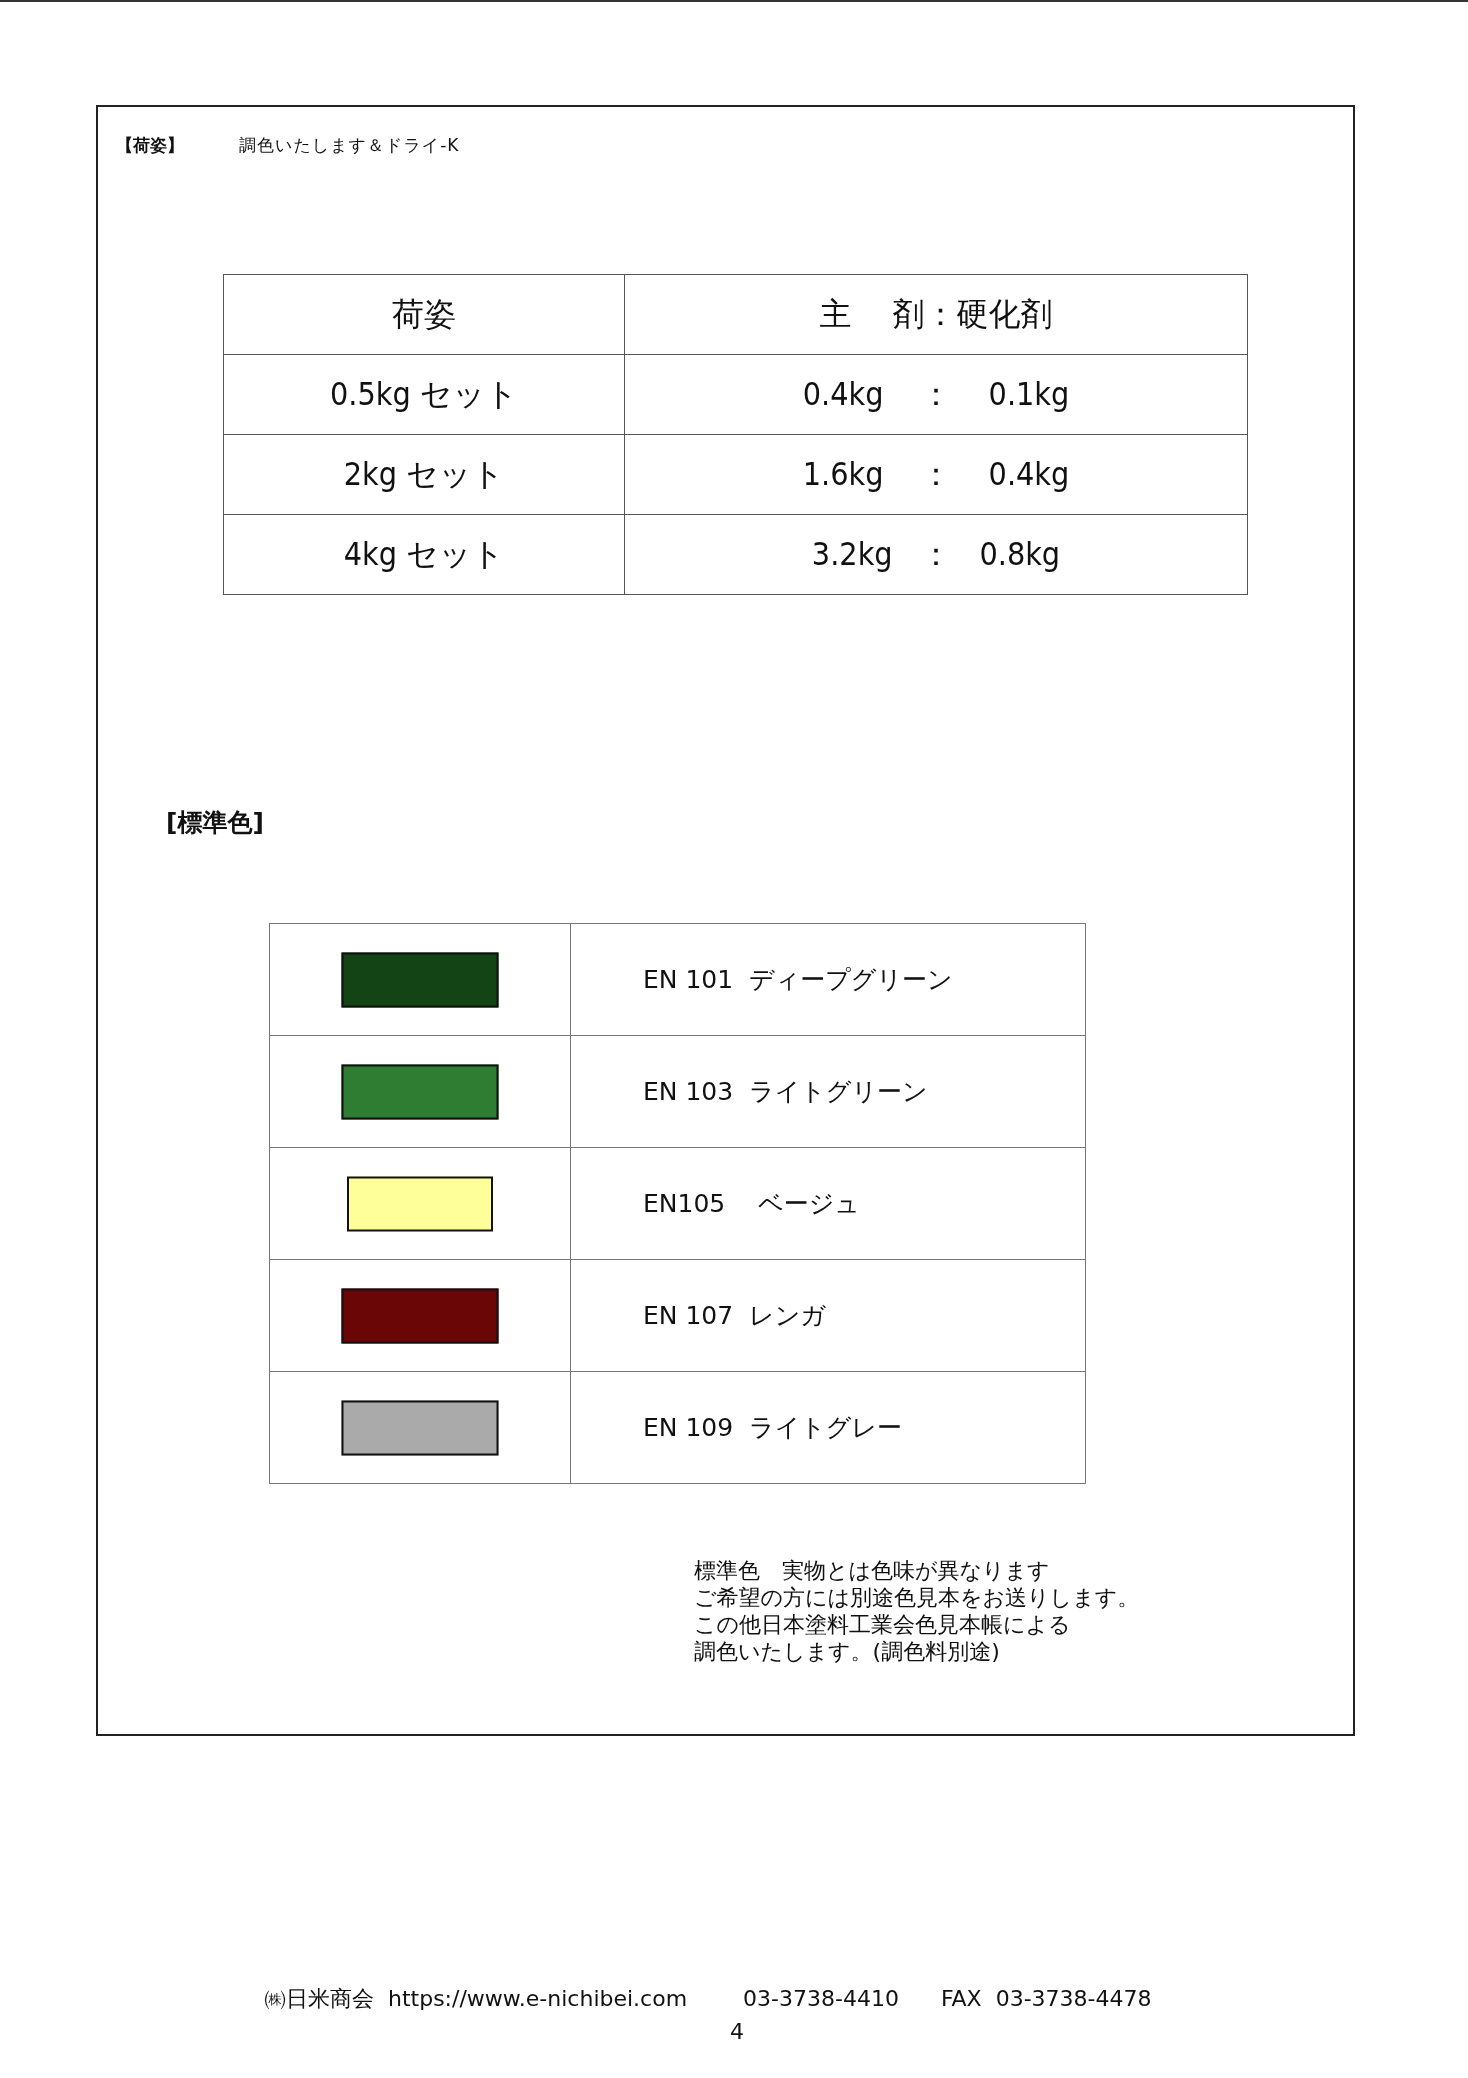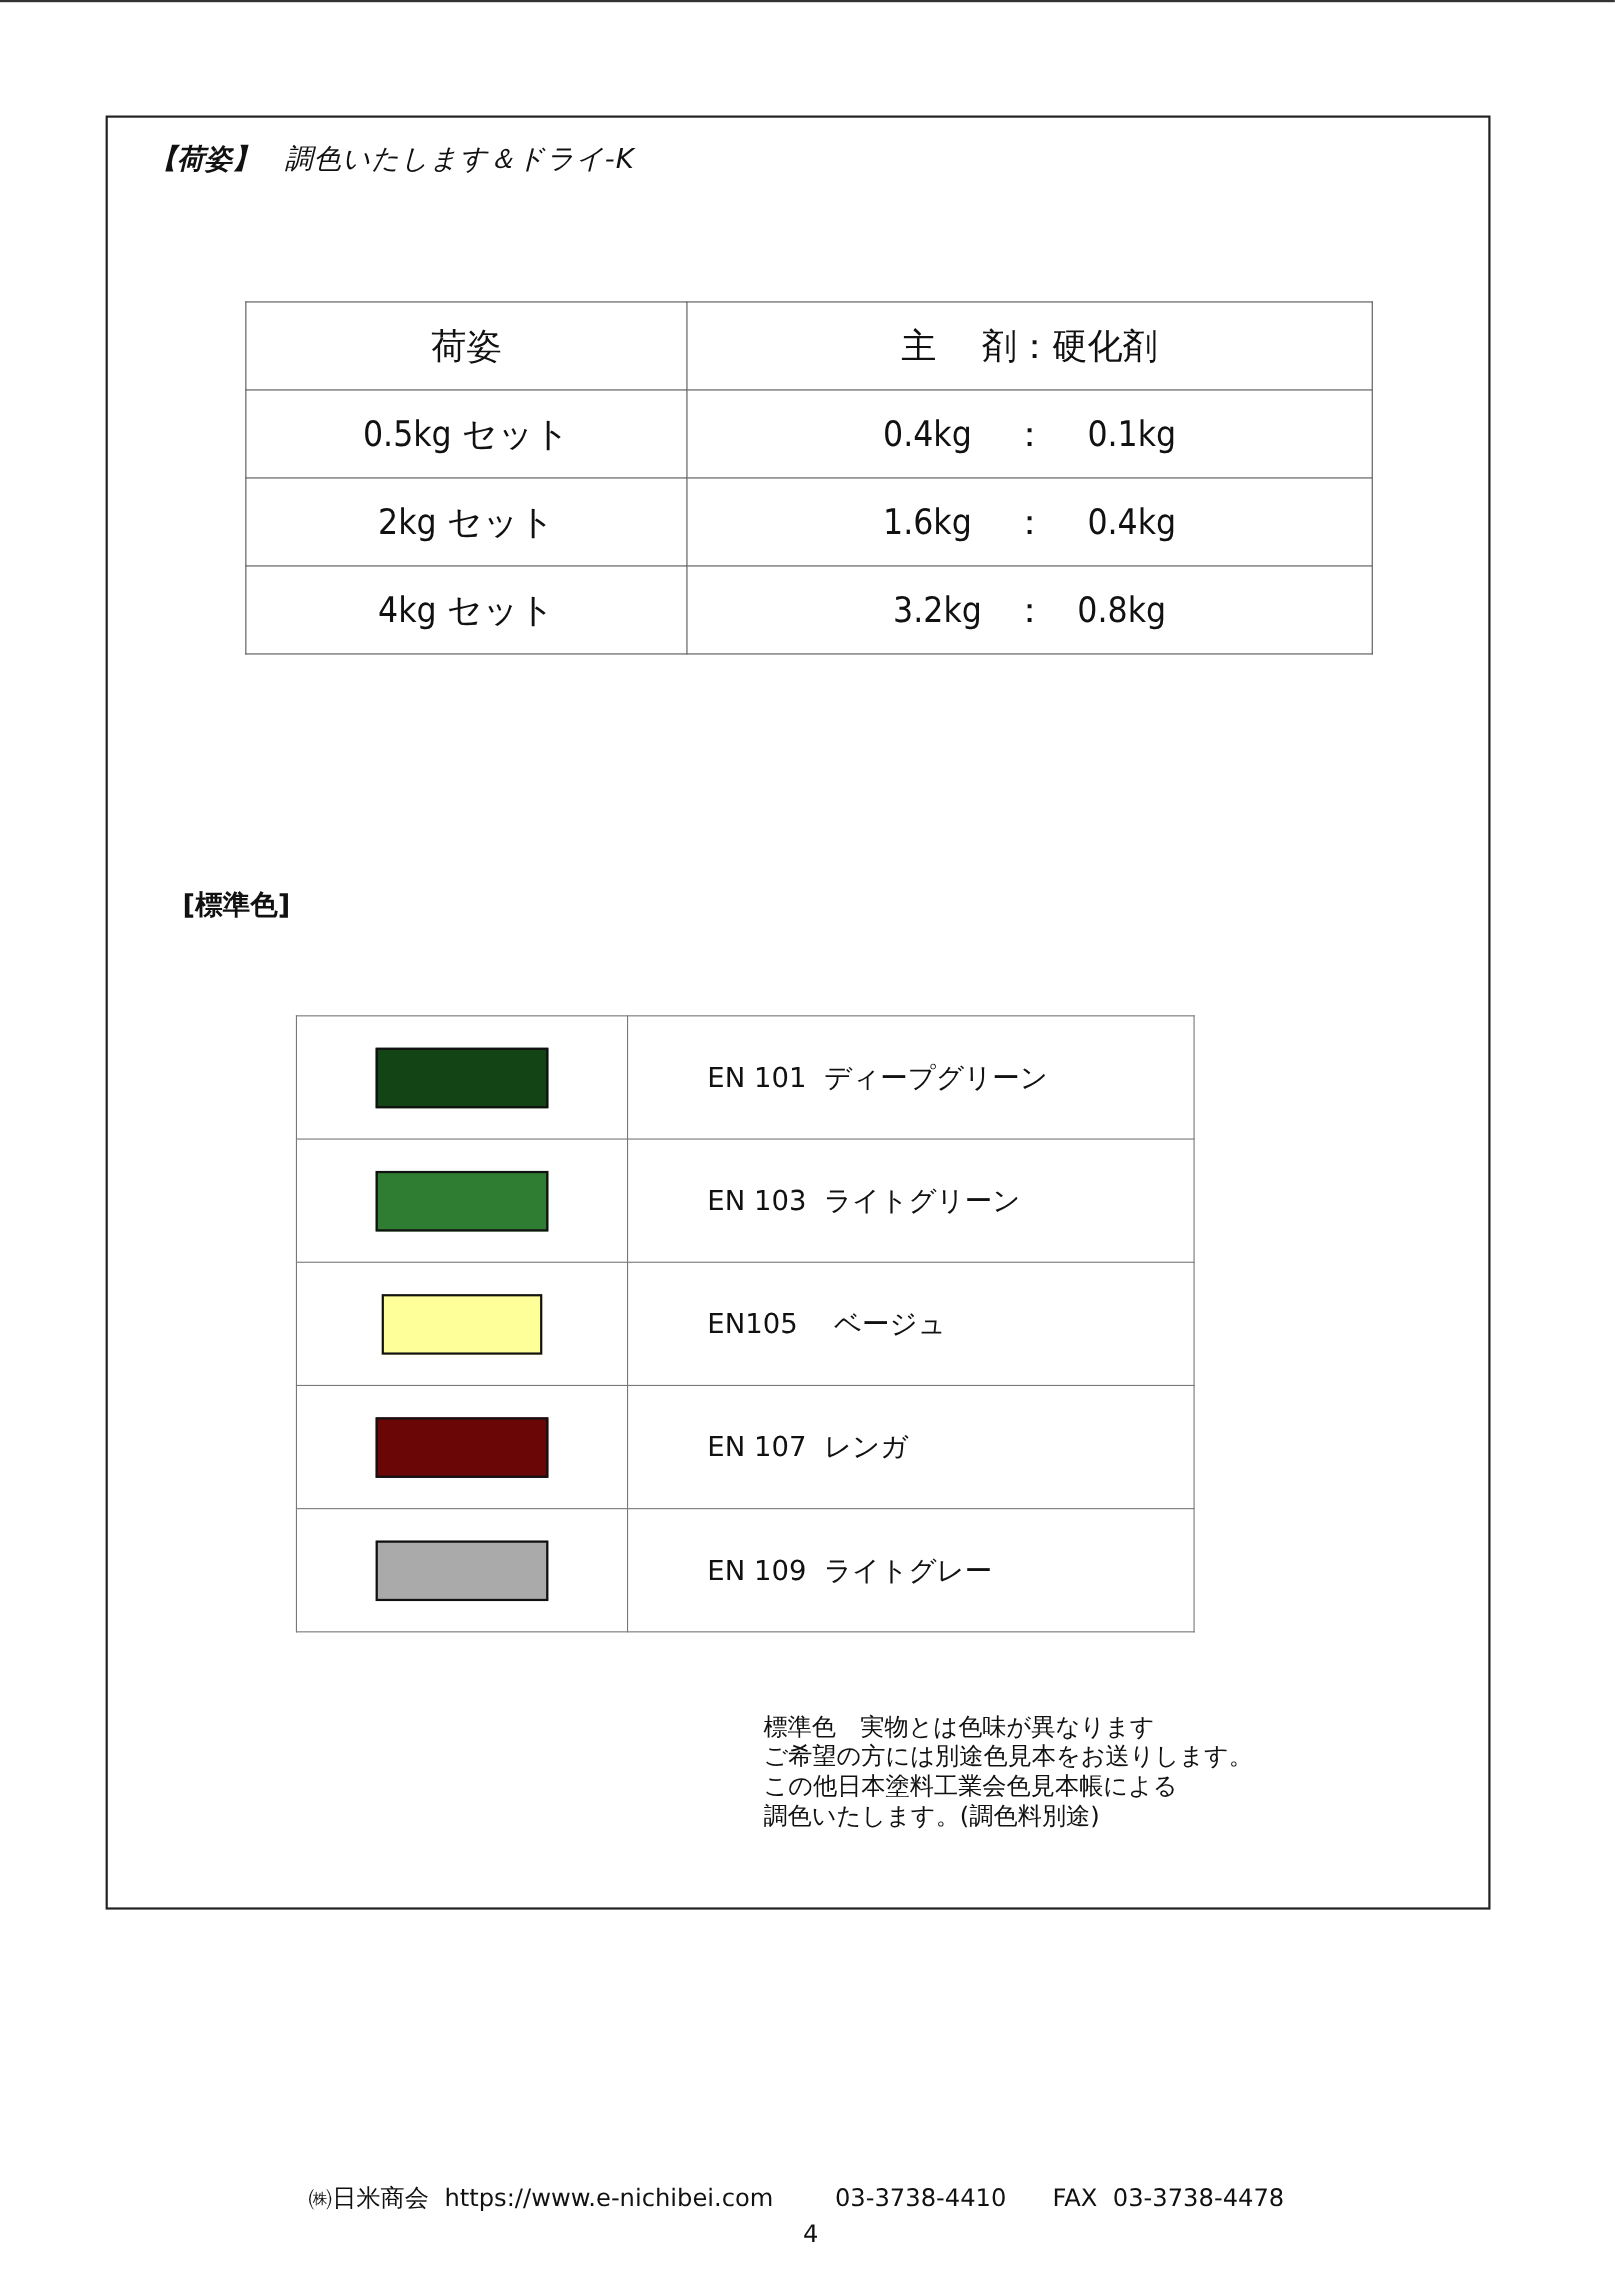--- a/index.html
+++ b/index.html
@@ -5,21 +5,21 @@
   html, body { margin: 0; padding: 0; background: #ffffff; }
   body {
     width: 1468px; height: 2078px; position: relative; overflow: hidden;
     font-family: "DejaVu Sans", "Liberation Sans", sans-serif; color: #111;
   }
   .top-rule { position: absolute; left: 0; top: 0; width: 1468px; height: 2px; background: #333; }
   .frame {
     position: absolute; left: 96px; top: 105px; width: 1259px; height: 1631px;
     border: 2px solid #222; box-sizing: border-box;
   }
-  .pkg-heading { position: absolute; left: 136px; top: 129px; font-size: 25px; line-height: 32px; white-space: nowrap; font-style: italic; }
+  .pkg-heading { position: absolute; left: 116px; top: 129px; font-size: 17px; line-height: 32px; white-space: nowrap; }
   .pkg-heading .bracket { font-weight: bold; }
   .pkg-heading .product { position: absolute; left: 123px; top: 0; letter-spacing: 1px; }
 
   table.pkg {
     position: absolute; left: 223px; top: 274px; width: 1025px;
     border-collapse: collapse;
   }
   table.pkg td {
     border: 1.5px solid #555; height: 79px; padding: 0; text-align: center;
     font-size: 32px; font-family: "DejaVu Sans Condensed", "DejaVu Sans", sans-serif;
@@ -39,21 +39,21 @@
     position: absolute; top: 50%; left: 50%;
     width: 157px; height: 55px; transform: translate(-50%, -50%);
     border: 2px solid #111; box-sizing: border-box;
   }
   .swatch.narrow { width: 146px; }
   table.colors td.name-cell { font-size: 25px; padding-left: 72px; white-space: pre; }
 
   .note { position: absolute; left: 694px; top: 1557px; font-size: 22px; line-height: 27px; }
   .note div { white-space: pre; }
 
-  .footer { position: absolute; left: 280px; top: 1985px; font-size: 22px; line-height: 28px; white-space: pre; }
+  .footer { position: absolute; left: 264px; top: 1985px; font-size: 22px; line-height: 28px; white-space: pre; }
   .footer .company { font-weight: normal; }
   .footer span { display: inline-block; }
   .page-num { position: absolute; left: 730px; top: 2018px; font-size: 22px; line-height: 28px; }
 </style>
 </head>
 <body>
 
 <div class="top-rule"></div>
 <div class="frame"></div>
 

